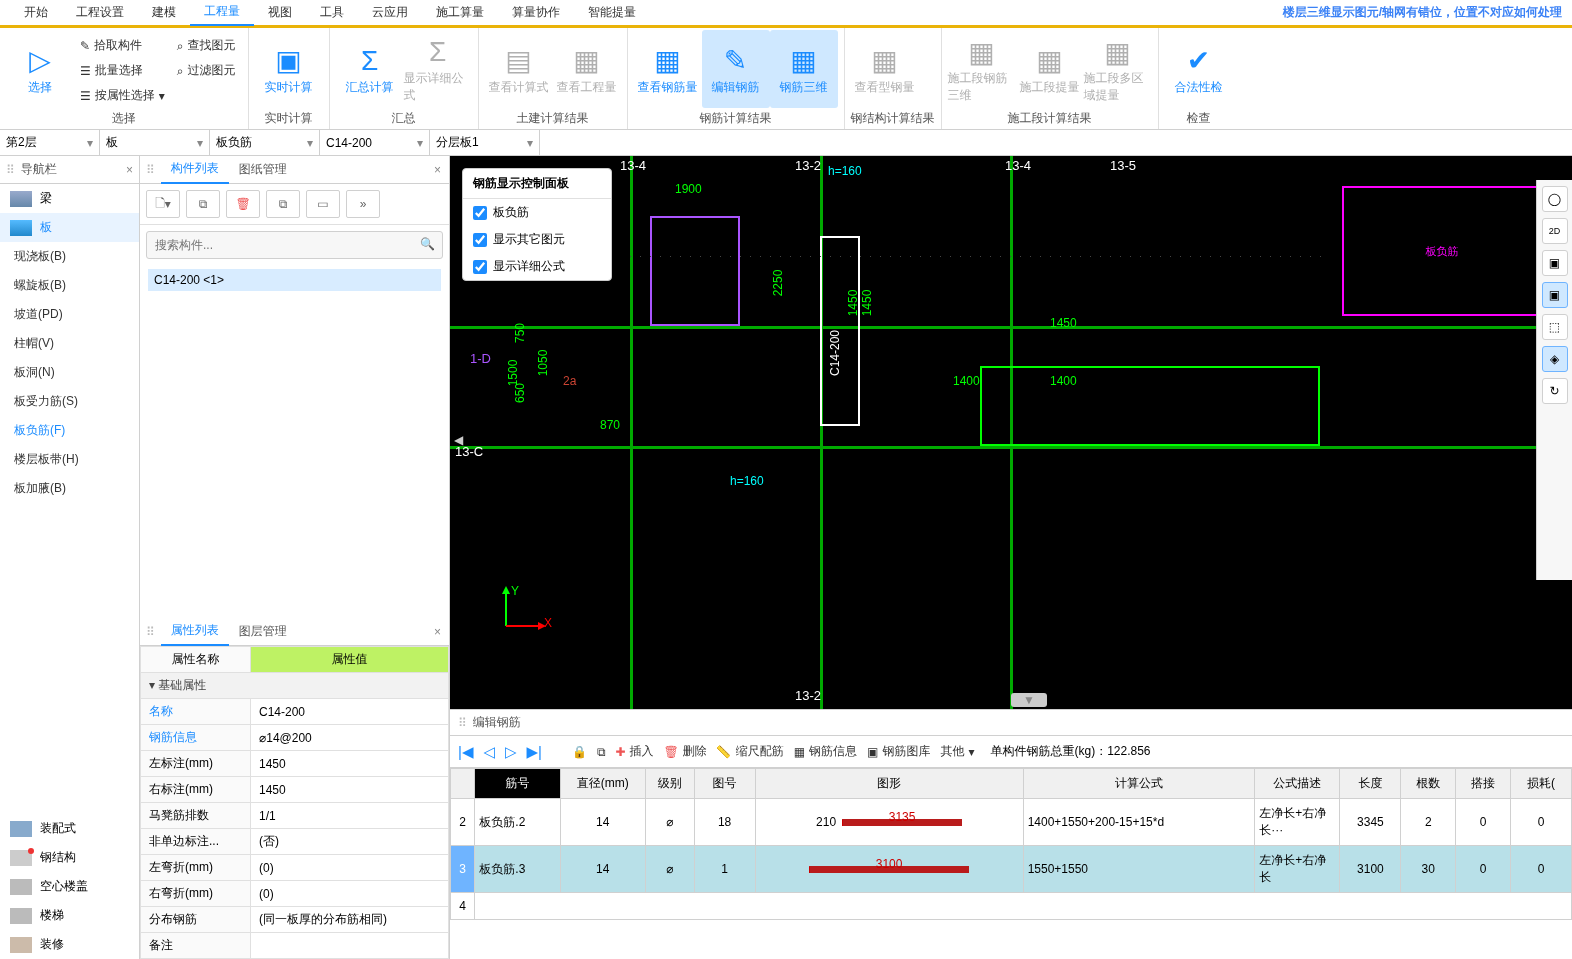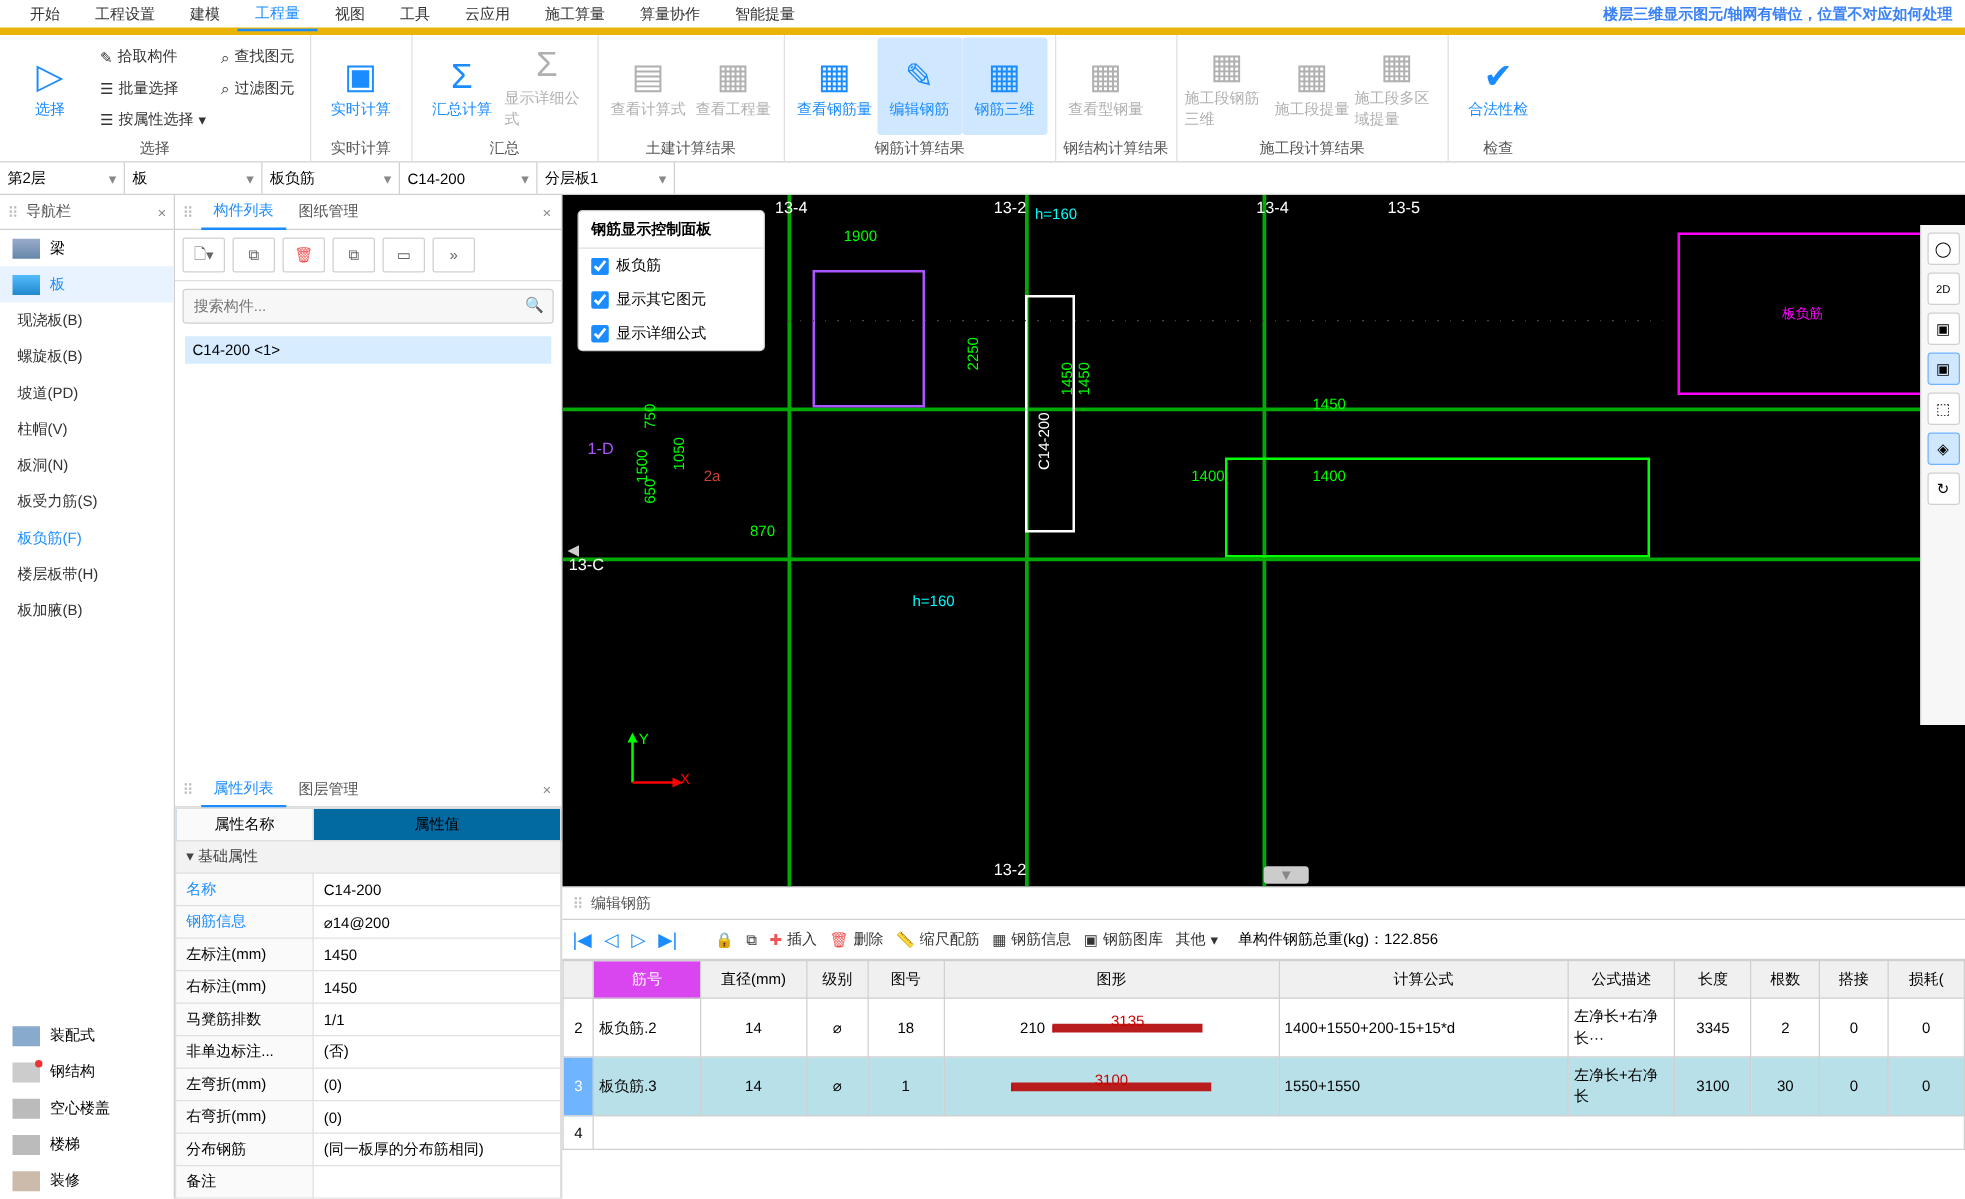--- a/index.html
+++ b/index.html
@@ -1,17 +1,17 @@
 <!DOCTYPE html>
 <html><head>
 <meta charset="utf-8">
 <style>
 *{box-sizing:border-box;margin:0;padding:0;font-family:"Microsoft YaHei",sans-serif;font-size:12px;}
 body{background:#fff;user-select:none;width:1572px;height:959px;overflow:hidden;}
-.topbar{display:flex;align-items:center;height:28px;border-bottom:6px solid #eab308;padding:0 10px;}
+.topbar{display:flex;align-items:center;height:28px;border-bottom:3px solid #eab308;padding:0 10px;}
 .topbar .tab{padding:4px 14px;color:#333;cursor:pointer;}
 .topbar .tab.active{color:#1b8cff;border-bottom:2px solid #1b8cff;}
 .top-warning{margin-left:auto;color:#3b82f6;font-weight:bold;}
 .ribbon{display:flex;height:102px;border-bottom:1px solid #d0d0d0;}
 .ribbon-group{display:flex;flex-direction:column;border-right:1px solid #e0e0e0;padding:2px 6px 0;}
 .ribbon-items{display:flex;flex:1;align-items:flex-start;}
 .ribbon-label{text-align:center;color:#555;padding:2px 0;font-size:12px;}
 .rb-big{display:flex;flex-direction:column;align-items:center;justify-content:center;width:68px;height:78px;color:#333;cursor:pointer;border-radius:3px;}
 .rb-big.blue{color:#1b8cff;}
 .rb-big.gray{color:#b0b0b0;}
@@ -39,21 +39,21 @@
 .tabs .t.active{color:#1b8cff;border-bottom:2px solid #1b8cff;}
 .tabs .close{margin-left:auto;padding:0 8px;color:#888;cursor:pointer;}
 .toolbar{display:flex;gap:6px;padding:6px;border-bottom:1px solid #e0e0e0;}
 .tbtn{width:34px;height:28px;border:1px solid #d0d0d0;border-radius:2px;display:flex;align-items:center;justify-content:center;color:#666;cursor:pointer;background:#fff;}
 .search{margin:6px;position:relative;}
 .search input{width:100%;height:28px;border:1px solid #d0d0d0;border-radius:3px;padding:0 26px 0 8px;background:#f7f7f7;}
 .search .mag{position:absolute;right:8px;top:6px;color:#aaa;}
 .clist{padding:4px 8px;}
 .clist .itm{padding:4px 6px;cursor:pointer;}
 .clist .itm.sel{background:#d8ecff;}
-.prop-head{background:#0369a1;}
+.prop-head{background:#bef264;}
 .prop-table{width:100%;border-collapse:collapse;}
 .prop-table td{border:1px solid #e0e0e0;padding:4px 8px;height:26px;}
 .prop-table .lbl{width:110px;background:#fafafa;}
 .prop-group{background:#f2f2f2;color:#444;}
 .blue-t{color:#1b8cff;}
 .main-col{flex:1;display:flex;flex-direction:column;background:#fff;position:relative;}
 .canvas{flex:1;background:#000;position:relative;overflow:hidden;}
 .grid-line{position:absolute;background:#0a0;}
 .float-panel{position:absolute;left:12px;top:12px;background:#fff;border:1px solid #ccc;border-radius:4px;box-shadow:0 2px 8px rgba(0,0,0,.2);width:150px;}
 .float-panel .hd{padding:6px 10px;border-bottom:1px solid #e0e0e0;font-weight:bold;}
@@ -63,21 +63,21 @@
 .dim{position:absolute;color:#0f0;font-size:12px;}
 .dim.cyan{color:#0ff;}
 .bottom-panel{height:250px;border-top:1px solid #d0d0d0;display:flex;flex-direction:column;}
 .bp-title{display:flex;align-items:center;height:26px;border-bottom:1px solid #d0d0d0;padding:0 8px;color:#555;}
 .bp-tools{display:flex;align-items:center;gap:10px;height:32px;padding:0 8px;border-bottom:1px solid #d0d0d0;}
 .bp-tools .nav{color:#1b8cff;cursor:pointer;font-size:15px;}
 .bp-tools .act{display:flex;align-items:center;gap:4px;color:#333;cursor:pointer;}
 .bp-tools .sum{margin-left:6px;}
 .rebar-table{width:100%;border-collapse:collapse;}
 .rebar-table th{background:#f0f0f0;border:1px solid #d0d0d0;padding:6px 4px;font-weight:normal;}
-.rebar-table th.sel{background:#d946ef;color:#fff;}
+.rebar-table th.sel{background:#000000;color:#fff;}
 .rebar-table td{border:1px solid #d0d0d0;padding:6px 4px;text-align:center;}
 .rebar-table tr.hl td{background:#b8e0e8;}
 .rebar-table td.left{text-align:left;}
 .shape{display:flex;align-items:center;justify-content:center;gap:6px;}
 .shape .bar{height:1px;border-top:7px solid #b91c1c;width:120px;position:relative;text-decoration:underline;}
 .shape .bar::before{content:"";position:absolute;left:0;top:-6px;width:1px;height:6px;background:#c00;}
 .shape .val{color:#c00;position:absolute;top:-16px;left:50%;transform:translateX(-50%);}
 .right-tools{position:absolute;right:0;top:180px;width:36px;background:#f7f7f7;border-left:1px solid #d0d0d0;display:flex;flex-direction:column;align-items:center;gap:6px;padding:6px 0;height:400px;}
 .rt-btn{width:26px;height:26px;border:1px solid #d0d0d0;border-radius:3px;display:flex;align-items:center;justify-content:center;cursor:pointer;background:#fff;}
 .rt-btn.sel{background:#cfe8ff;border-color:#6fb4ff;}

